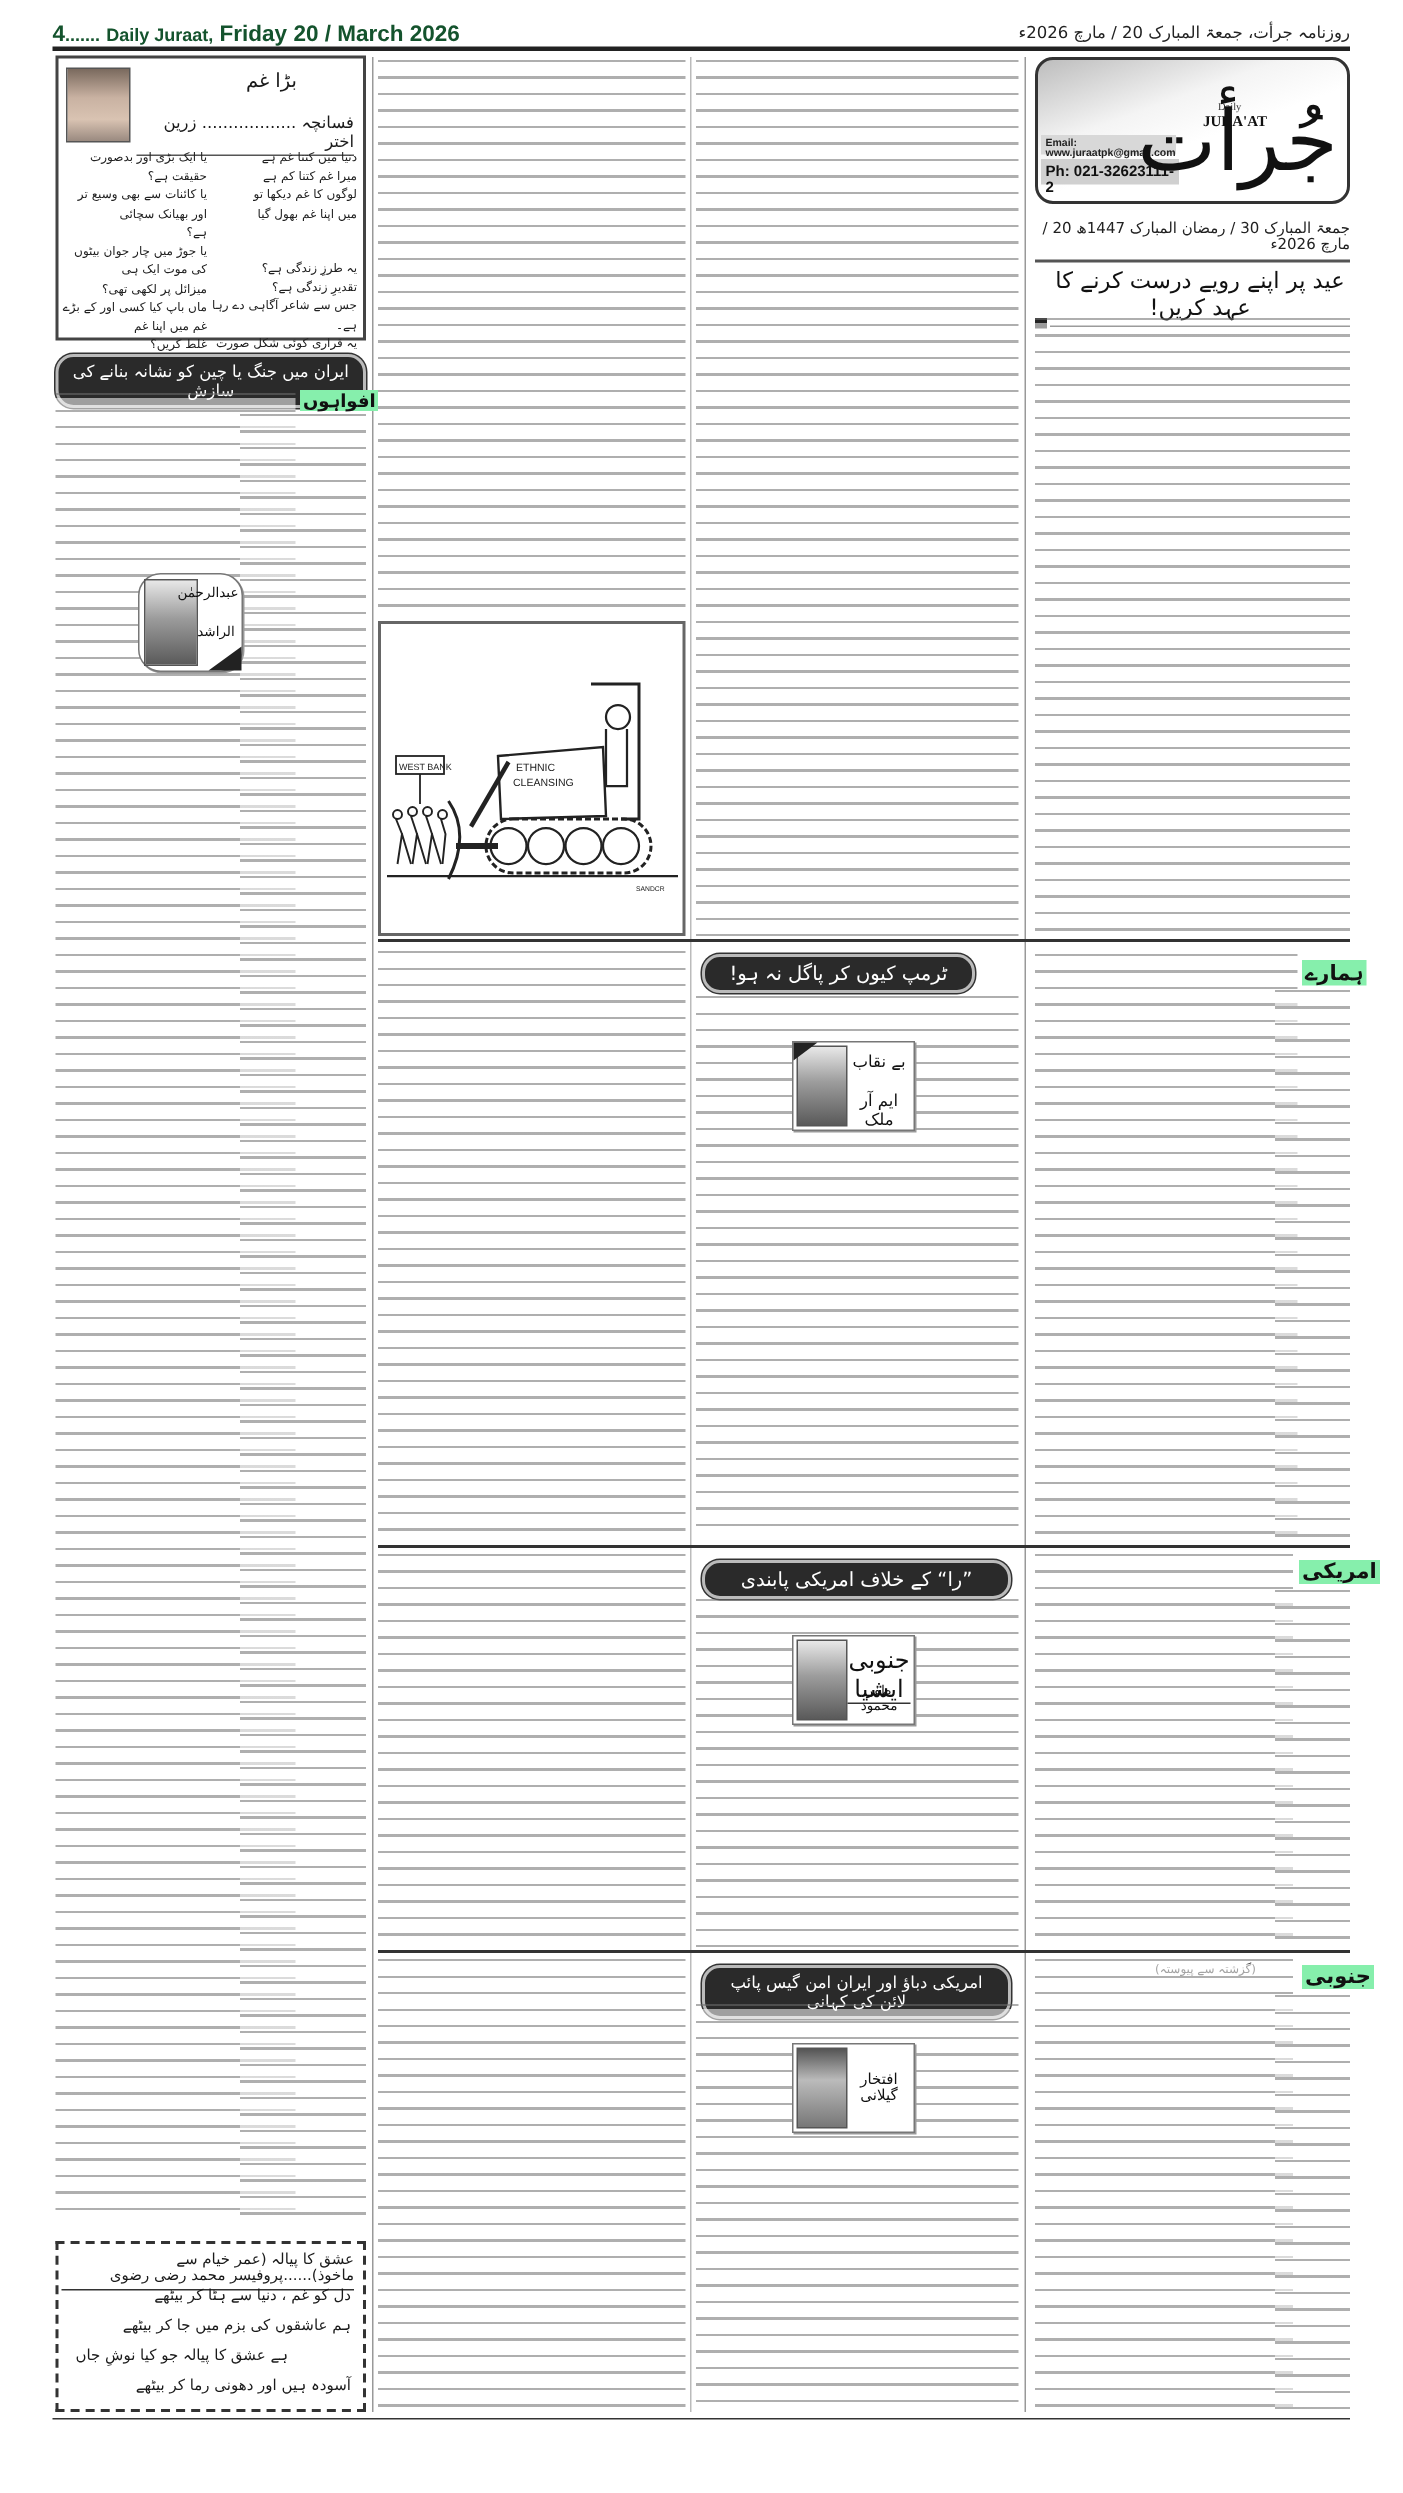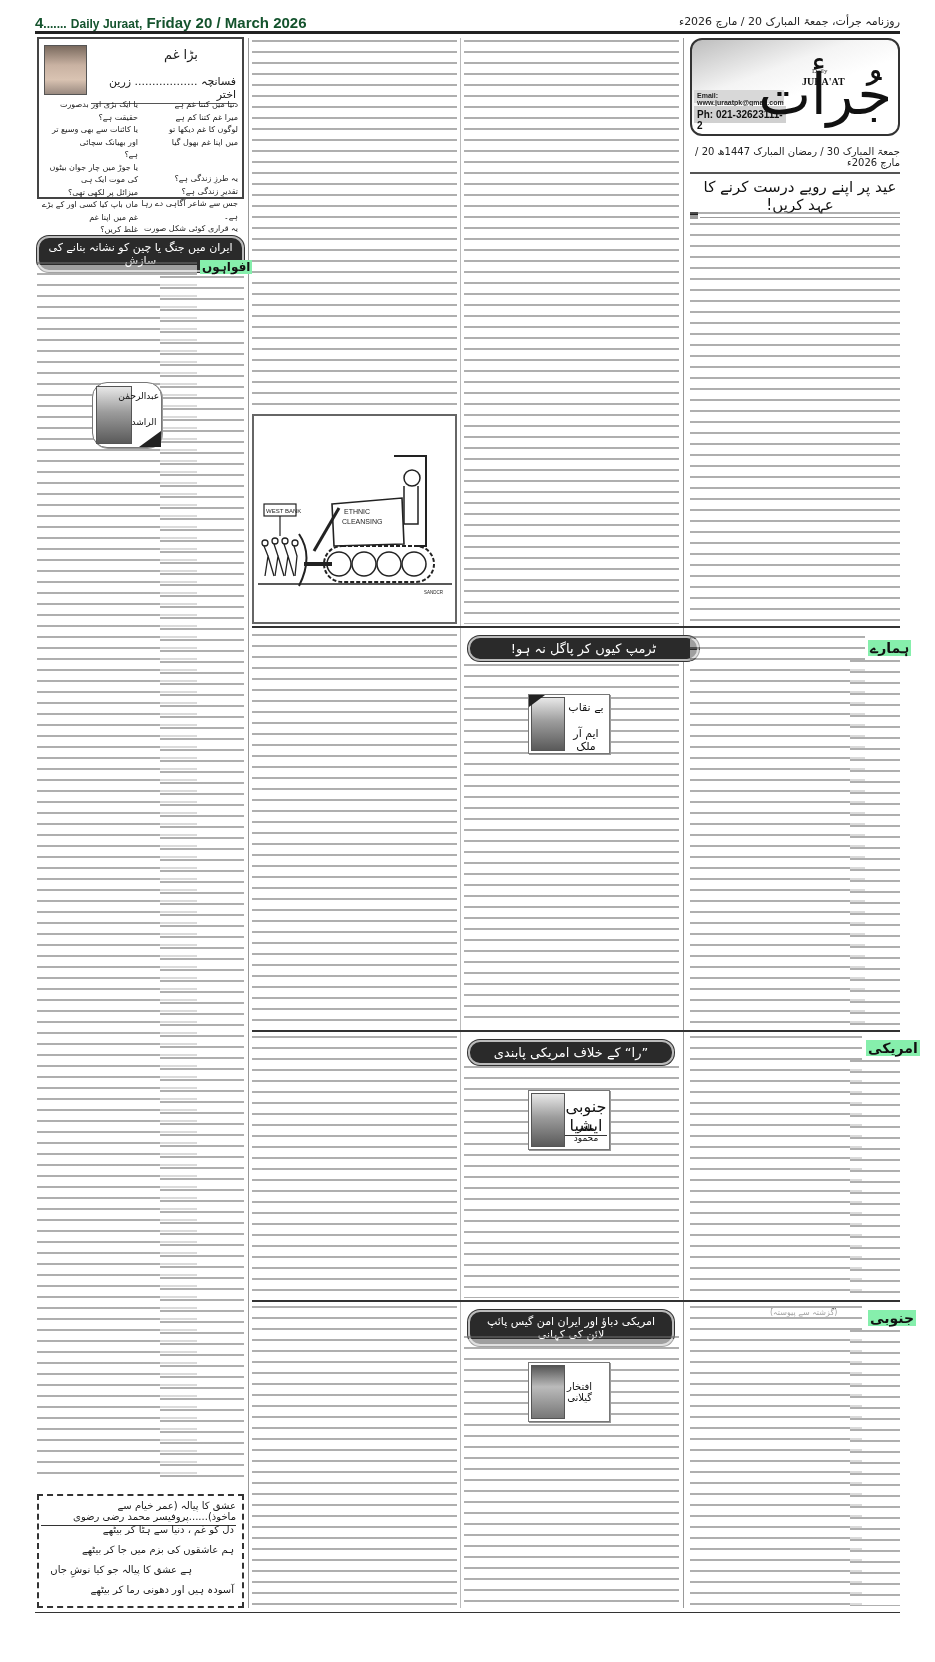--- a/index.html
+++ b/index.html
@@ -38,21 +38,21 @@
   
   .edit-title { left: 700px; top: 178px; width: 200px; font-size: 15px; text-align: center; direction: rtl; border-bottom: 1px solid #222; padding-bottom: 3px; color: #111; }
 
   
   .pill { position: absolute; background: #2a2a2a; color: #fff; border-radius: 12px; text-align: center; direction: rtl; font-size: 13px; padding: 3px 8px; border: 2px solid #bbb; box-shadow: 0 0 0 1px #333; }
 
   
   .sidehead { position: absolute; font-size: 14px; font-weight: bold; direction: rtl; color: #111; background: #86efac; padding: 0 2px; }
 
   
-  .poem-box { left: 37px; top: 37px; width: 207px; height: 162px; border: 2px solid #444; background: #fff; }
+  .poem-box { left: 37px; top: 37px; width: 207px; height: 190px; border: 2px solid #444; background: #fff; }
   .poem-photo { left: 5px; top: 6px; width: 43px; height: 50px; background: linear-gradient(180deg, #7a6a5e 0%, #c9b2a2 40%, #d9c3b2 70%, #9a8a80 100%); border: 1px solid #555; }
   .poem-title { right: 44px; top: 8px; font-size: 13px; direction: rtl; }
   .poem-byline { right: 6px; top: 36px; width: 145px; font-size: 11px; direction: rtl; text-align: right; border-bottom: 1px solid #555; padding-bottom: 2px; }
   .poem-col { position: absolute; font-size: 8px; line-height: 12.5px; direction: rtl; text-align: right; color: #222; }
 
   
   .author-box { position: absolute; border: 1px solid #777; background: #fff; box-shadow: 1px 1px 0 #999; }
   .author-photo { position: absolute; background: linear-gradient(180deg, #e8e8e8 0%, #9c9c9c 45%, #5a5a5a 100%); border: 1px solid #555; }
   .author-name { position: absolute; direction: rtl; font-size: 12px; text-align: center; color: #111; }
 
@@ -188,21 +188,21 @@
 
 <div class="abs poem2">
   <div class="abs poem2-title">عشق کا پیالہ (عمر خیام سے ماخوذ)......پروفیسر محمد رضی رضوی</div>
   <div class="poem2-line" style="top:28px;">دل کو غم ، دنیا سے ہٹا کر بیٹھے</div>
   <div class="poem2-line" style="top:48px;">ہم عاشقوں کی بزم میں جا کر بیٹھے</div>
   <div class="poem2-line" style="top:68px; right:50px;">ہے عشق کا پیالہ جو کیا نوشِ جاں</div>
   <div class="poem2-line" style="top:88px;">آسودہ ہیں اور دھونی رما کر بیٹھے</div>
 </div>
 
 <div class="textblock" style="left:252px; top:634px; width:205px; height:392px;"></div>
-<div class="pill" style="left:468px; top:636px; width:231px;text-align:center;">ٹرمپ کیوں کر پاگل نہ ہو!</div>
+<div class="pill" style="left:468px; top:636px; width:182px;text-align:center;">ٹرمپ کیوں کر پاگل نہ ہو!</div>
 <div class="textblock" style="left:464px; top:664px; width:215px; height:362px;"></div>
 <div class="author-box" style="left:528px; top:694px; width:82px; height:60px;">
   <div class="author-photo" style="left:2px; top:2px; width:34px; height:54px;"></div>
   <div class="author-name" style="right:2px; top:6px; width:42px; font-size:11px;">بے نقاب</div>
   <div class="author-name" style="right:2px; top:32px; width:42px; font-size:11px;">ایم آر ملک</div>
   <div class="abs" style="left:0; top:0; width:0; height:0; border-right:16px solid transparent; border-top:12px solid #222;"></div>
 </div>
 <div class="sidehead" style="left:868px; top:640px;">ہمارے</div>
 <div class="textblock" style="left:690px; top:636px; width:175px; height:390px;"></div>
 <div class="textblock" style="left:850px; top:660px; width:50px; height:366px;"></div>
@@ -217,18 +217,18 @@
 </div>
 <div class="sidehead" style="left:866px; top:1040px;">امریکی</div>
 <div class="textblock" style="left:690px; top:1036px; width:172px; height:262px;"></div>
 <div class="textblock" style="left:850px; top:1060px; width:50px; height:238px;"></div>
 
 <div class="textblock" style="left:252px; top:1306px; width:205px; height:300px;"></div>
 <div class="pill" style="left:468px; top:1310px; width:206px; font-size:11px;">امریکی دباؤ اور ایران امن گیس پائپ لائن کی کہانی</div>
 <div class="textblock" style="left:464px; top:1336px; width:215px; height:270px;"></div>
 <div class="author-box" style="left:528px; top:1362px; width:82px; height:60px;">
   <div class="author-photo" style="left:2px; top:2px; width:34px; height:54px; background:linear-gradient(180deg,#555 0%,#bbb 40%,#777 100%);"></div>
-  <div class="author-name" style="right:17px; top:18px; width:42px; font-size:10px;text-align:right;">افتخار گیلانی</div>
+  <div class="author-name" style="right:2px; top:18px; width:42px; font-size:10px;">افتخار گیلانی</div>
 </div>
 <div class="sidehead" style="left:868px; top:1310px;">جنوبی</div>
 <div class="abs urdu" style="left:770px; top:1308px; font-size:8px; color:#333;">(گزشتہ سے پیوستہ)</div>
 <div class="textblock" style="left:690px; top:1306px; width:172px; height:300px;"></div>
 <div class="textblock" style="left:850px; top:1330px; width:50px; height:276px;"></div>
 
 </body></html>

